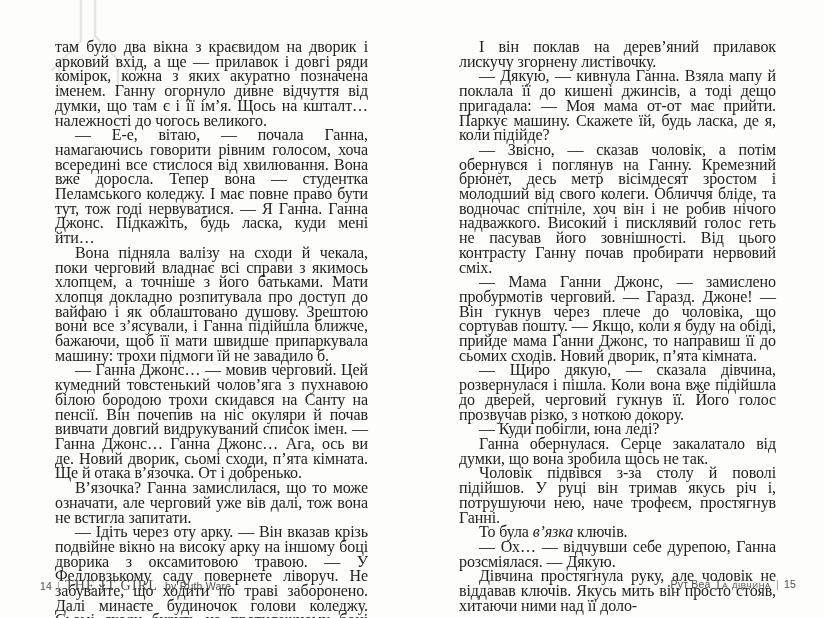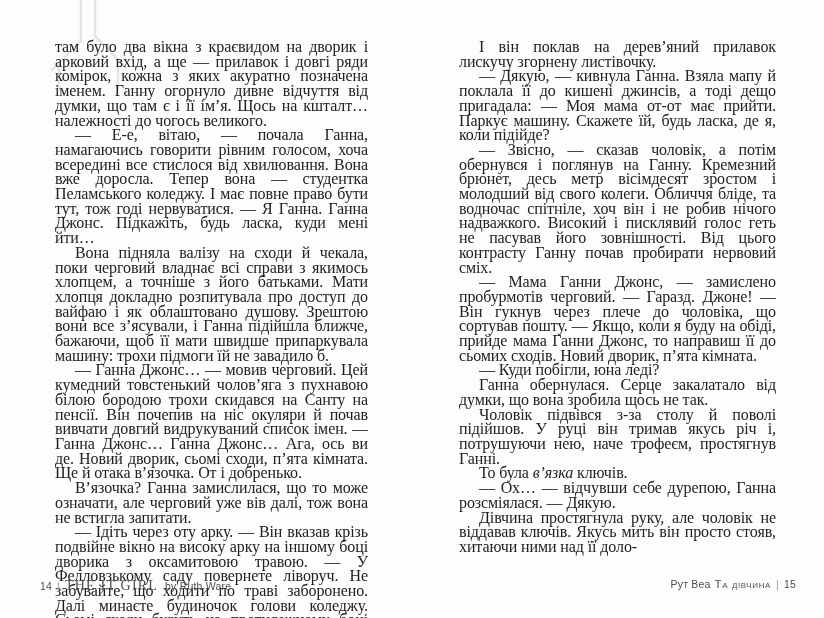--- a/index.html
+++ b/index.html
@@ -66,20 +66,21 @@
     <span>14</span><span class="sep">|</span><span class="title-en">THE IT GIRL</span><span class="byline">by Ruth Ware</span>
   </div>
 </div>
 
 <div>
   <div id="right-text" class="page-text">
       <p class="indent"><span>І він поклав на дерев’яний прилавок лискучу згорнену листівочку.</span></p>
       <p class="indent"><span>— Дякую, — кивнула Ганна. Взяла мапу й поклала її до кишені джинсів, а тоді дещо пригадала: — Моя мама от-от має прийти. Паркує машину. Скажете їй, будь ласка, де я, коли підійде?</span></p>
       <p class="indent"><span>— Звісно, — сказав чоловік, а потім обернувся і поглянув на Ганну. Кремезний брюнет, десь метр вісімдесят зростом і молодший від свого колеги. Обличчя бліде, та водночас спітніле, хоч він і не робив нічого надважкого. Високий і писклявий голос геть не пасував його зовнішності. Від цього контрасту Ганну почав пробирати нервовий сміх.</span></p>
       <p class="indent"><span>— Мама Ганни Джонс, — замислено пробурмотів черговий. — Гаразд. Джоне! — Він гукнув через плече до чоловіка, що сортував пошту. — Якщо, коли я буду на обіді, прийде мама Ганни Джонс, то направиш її до сьомих сходів. Новий дворик, п’ята кімната.</span></p>
+      <p class="indent"><span>— Щиро дякую, — сказала дівчина, розвернулася і пішла. Коли вона вже підійшла до дверей, черговий гукнув її. Його голос прозвучав різко, з ноткою докору.</span></p>
       <p class="indent"><span>— Куди побігли, юна леді?</span></p>
       <p class="indent"><span>Ганна обернулася. Серце закалатало від думки, що вона зробила щось не так.</span></p>
       <p class="indent"><span>Чоловік підвівся з-за столу й поволі підійшов. У руці він тримав якусь річ і, потрушуючи нею, наче трофеєм, простягнув Ганні.</span></p>
       <p class="indent"><span>То була </span><em>в’язка</em><span> ключів.</span></p>
       <p class="indent"><span>— Ох… — відчувши себе дурепою, Ганна розсміялася. — Дякую.</span></p>
       <p class="indent"><span>Дівчина простягнула руку, але чоловік не віддавав ключів. Якусь мить він просто стояв, хитаючи ними над її доло-</span></p>
     </div>
   <div class="footer footer-right">
     <span>Рут Веа</span><span class="title-ua">Та дівчина</span><span class="sep">|</span><span>15</span>
   </div>

